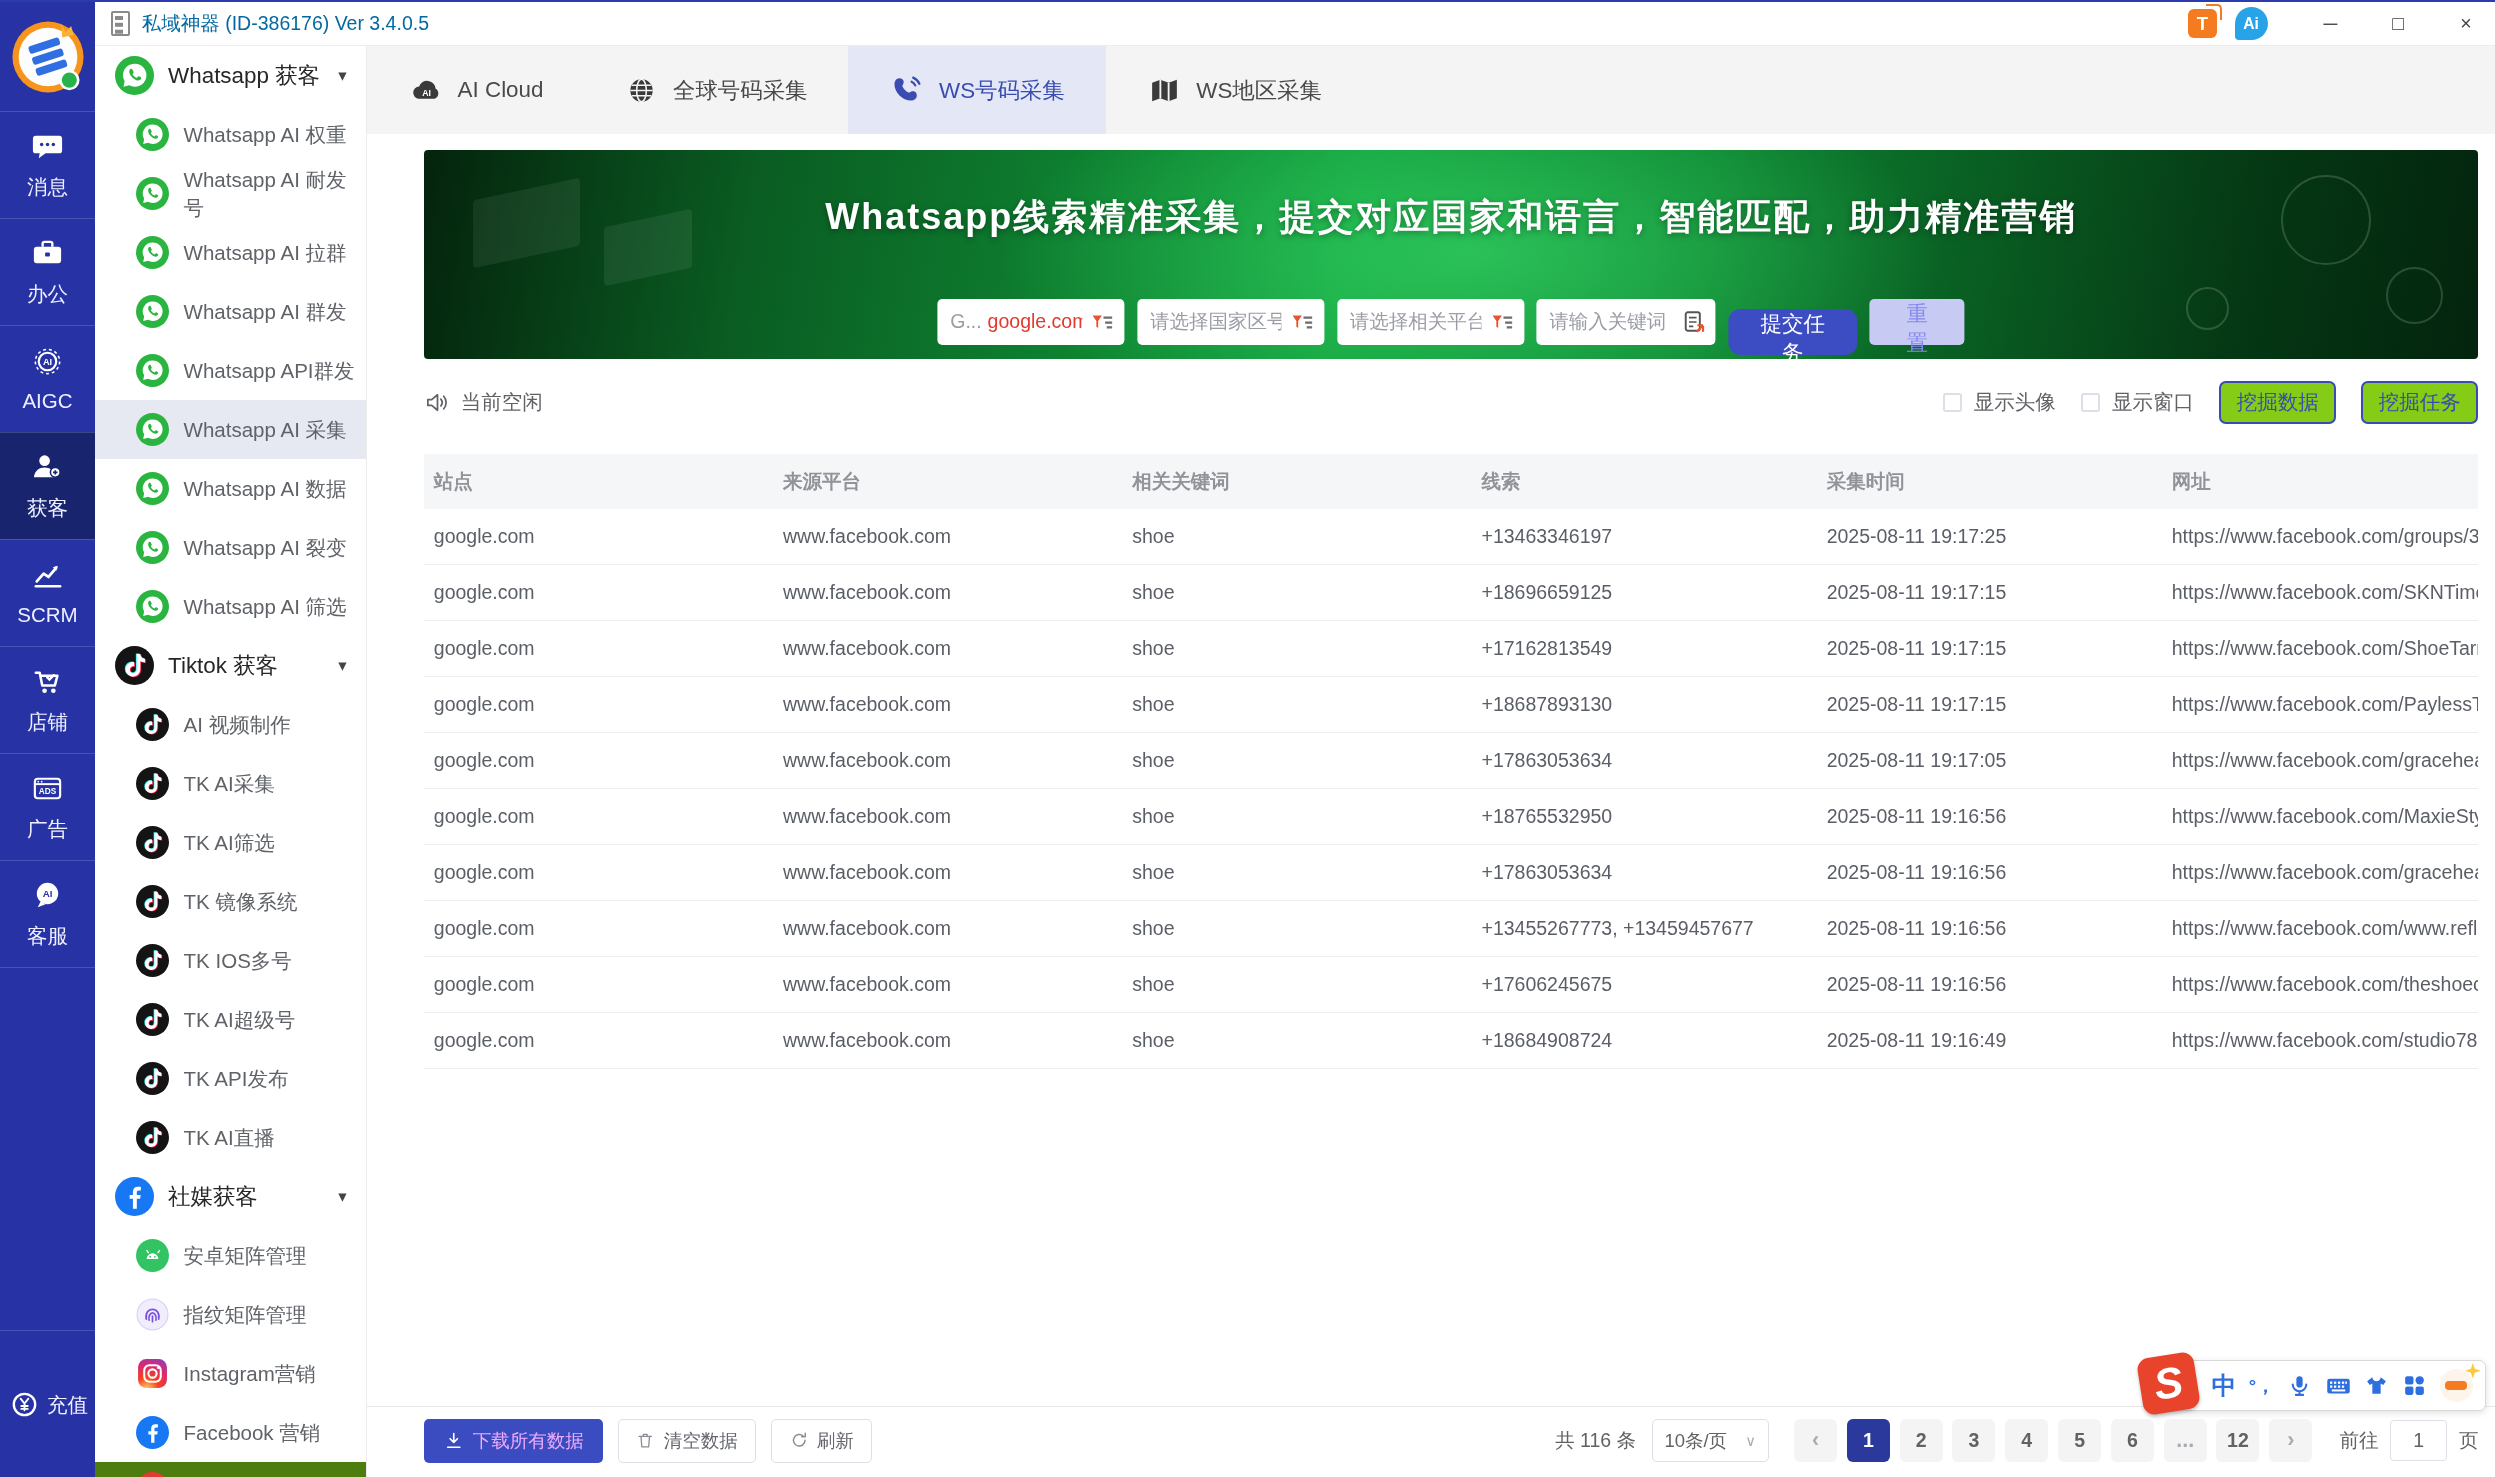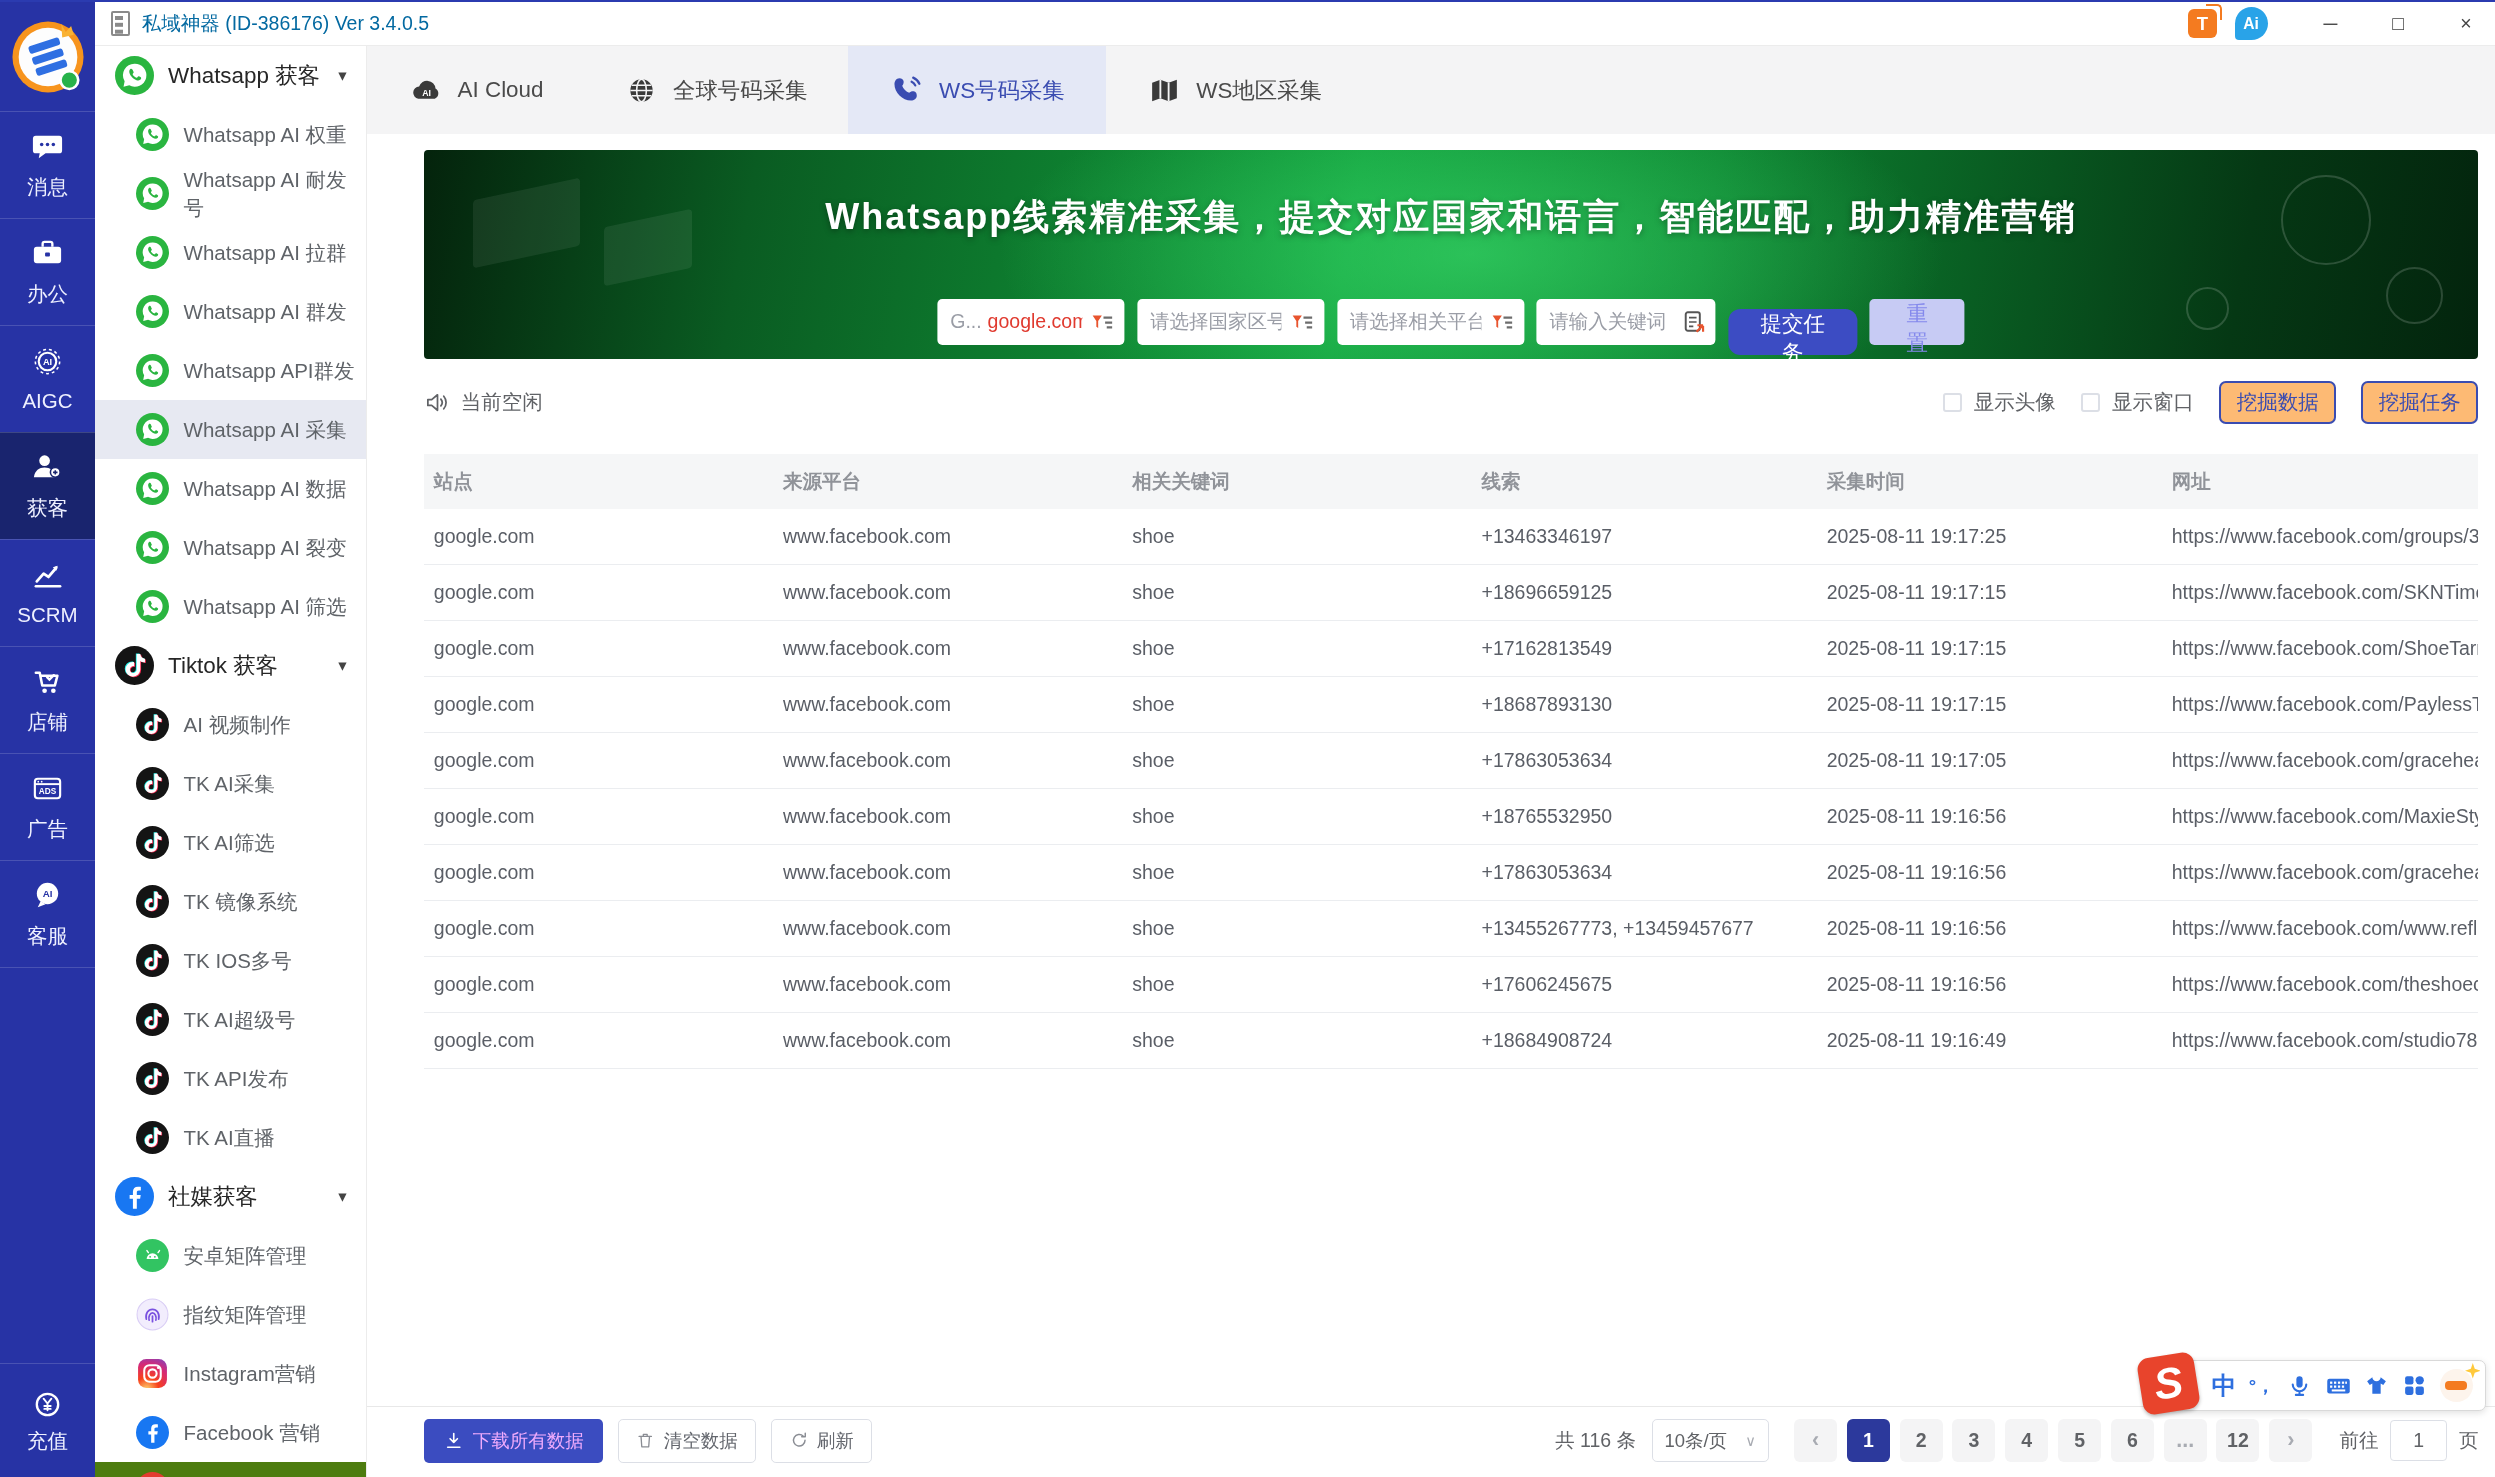--- a/index.html
+++ b/index.html
@@ -6,21 +6,21 @@
   html,body { width:2496px; height:1478px; overflow:hidden; }
   body { font-family:"Liberation Sans","DejaVu Sans",sans-serif; background:#fff; color:#333; }
   .app { position:relative; width:2496px; height:1478px; display:flex; border-top:2.9px solid #2b3bb0; }
 
   
   .rail { width:95px; flex-shrink:0; background:#2733a5; display:flex; flex-direction:column; color:#eef0ff; }
   .rail-logo { height:109px; display:flex; align-items:center; justify-content:center; }
   .rail-item { height:107px; border-top:1px solid rgba(255,255,255,.16); display:flex; flex-direction:column; align-items:center; justify-content:center; gap:8.8px; font-size:20.5px; cursor:pointer; }
   .rail-item.selected { background:#19246e; }
   .rail-spacer { flex:1; border-top:1px solid rgba(255,255,255,.16); }
-  .rail-bottom { height:115px; border-top:1px solid rgba(255,255,255,.16); display:flex; flex-direction:column; align-items:center; justify-content:center; gap:5px; font-size:20.5px; cursor:pointer; }
+  .rail-bottom { height:148px; border-top:1px solid rgba(255,255,255,.16); display:flex; align-items:center; justify-content:center; gap:5px; font-size:20.5px; cursor:pointer; }
 
   
   .right-col { flex:1; display:flex; flex-direction:column; min-width:0; }
   .titlebar { height:44px; flex-shrink:0; display:flex; align-items:center; padding-left:15.6px; border-bottom:1px solid #ececec; background:#fff; }
   .app-glyph { width:19.5px; height:25px; border:2px solid #8a8a8a; border-radius:2px; margin-right:11.7px; position:relative; }
   .app-glyph:before { content:""; position:absolute; left:2.9px; top:2.9px; width:7.8px; height:3.9px; background:#8a8a8a; box-shadow:0 6.8px 0 #8a8a8a, 0 13.7px 0 #8a8a8a; }
   .win-title { font-size:19.5px; color:#0369a1; }
   .titlebar-right { margin-left:auto; display:flex; align-items:center; gap:7.8px; }
   .tray-t { width:29px; height:29px; background:#f47b20; border-radius:5.9px; color:#fff; font-weight:bold; font-size:18.5px; display:flex; align-items:center; justify-content:center; position:relative; margin-right:9.8px; }
   .tray-t:after { content:""; position:absolute; right:-4.9px; top:-4.9px; width:13.7px; height:13.7px; border:2.9px solid #f47b20; border-left:none; border-bottom:none; border-radius:0 4.9px 0 0; }
@@ -62,21 +62,21 @@
   .fld .val-red { color:#e03a2f; }
   .fld .pre { color:#9a9da6; margin-right:5.9px; }
   .btn-submit { height:46px; padding:0 23.4px; background:#3c4cc3; color:#fff; border:none; border-radius:12px; font-size:21.5px; cursor:pointer; font-family:Liberation Mono, monospace;margin-top:20px; }
   .btn-reset { height:46px; padding:0 27px; background:#c7cbf4; color:#8489ec; border:none; border-radius:4.9px; font-size:21.5px; cursor:pointer; font-family:inherit; }
 
   .statusbar { height:60px; flex-shrink:0; margin-top:13.7px; display:flex; align-items:center; font-size:20.5px; color:#606266; }
   .status-left { display:flex; align-items:center; gap:9.8px; }
   .status-right { margin-left:auto; display:flex; align-items:center; gap:25px; }
   .chk { display:flex; align-items:center; gap:11.7px; cursor:pointer; }
   .chk-box { width:19.5px; height:19.5px; border:2px solid #dcdfe6; border-radius:2.9px; background:#fff; }
-  .btn-outline { height:43px; padding:0 15.6px; background:#fdba74; border:2px solid #3a4cb1; color:#3a4cb1; border-radius:6.8px; font-size:20.5px; cursor:pointer; font-family:inherit; }
+  .btn-outline { height:43px; padding:0 15.6px; background:#84cc16; border:2px solid #3a4cb1; color:#3a4cb1; border-radius:6.8px; font-size:20.5px; cursor:pointer; font-family:inherit; }
 
   .table { margin-top:21.5px; display:flex; flex-direction:column; min-height:0; }
   .thead { display:flex; background:#f5f6f7; height:55px; align-items:center; color:#909399; font-size:19.5px; font-weight:bold; }
   .trow { display:flex; height:56px; align-items:center; border-bottom:1px solid #ebedf0; font-size:19.5px; color:#5a5e66; background:#fff; }
   .tc { padding-left:9.8px; white-space:nowrap; overflow:hidden; }
   .c-site { width:17%; } .c-platform { width:17%; } .c-keyword { width:17%; }
   .c-lead { width:16.8%; } .c-time { width:16.8%; } .c-url { width:15.4%; text-overflow:clip; }
 
   .fill { flex:1; }
 

